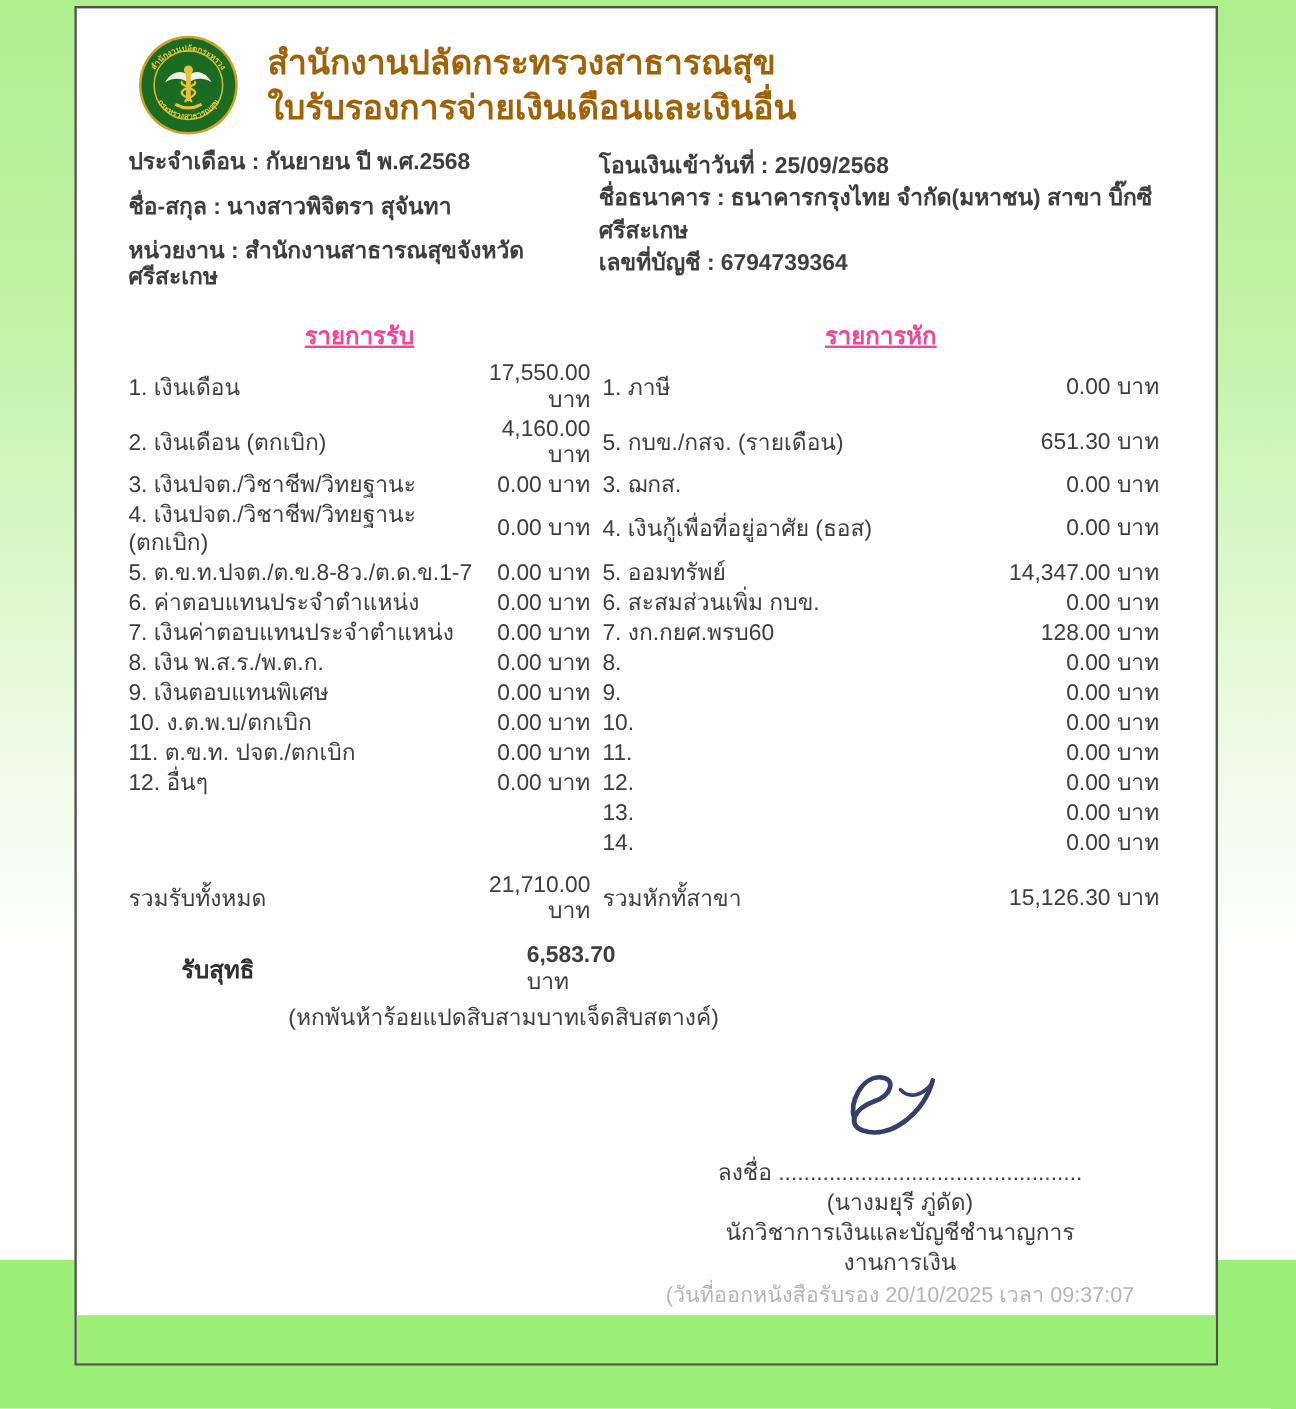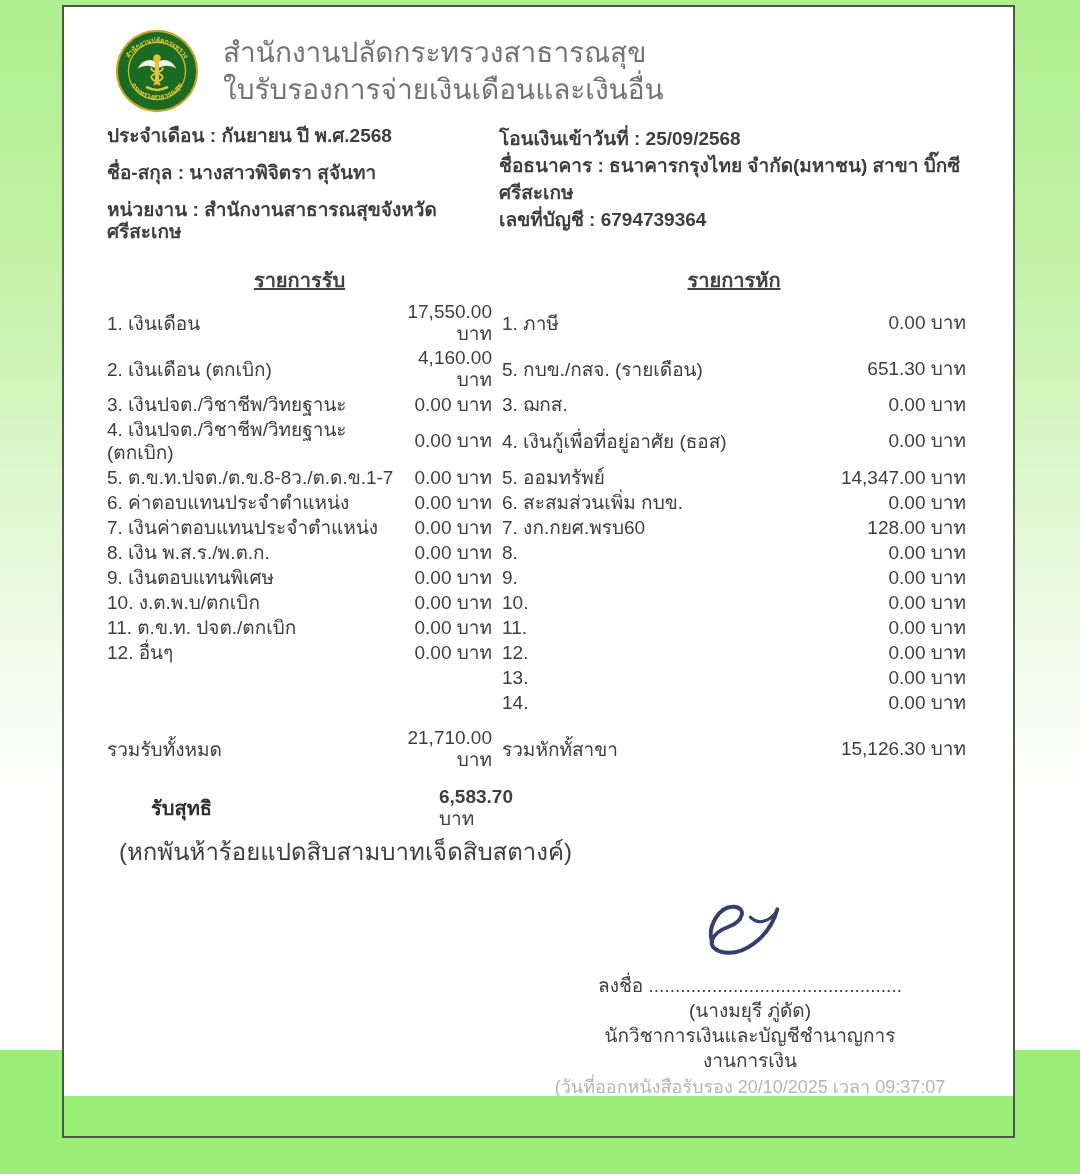--- a/index.html
+++ b/index.html
@@ -11,43 +11,43 @@
   .bg-top{position:absolute;top:0;left:0;width:1080px;height:1050px;
     background:linear-gradient(180deg,#aeef8e 0%,#c2f2a6 25%,#ecfae3 58%,#ffffff 76%,#ffffff 100%);}
   .bg-band{position:absolute;top:1050px;left:0;width:1080px;height:124px;background:#9cef76;}
   .doc{position:absolute;left:62px;top:5px;width:949px;height:1129px;background:#ffffff;
     border:2px solid #50554a;z-index:2;}
   .doc-strip{position:absolute;left:0;right:0;bottom:0;height:40px;background:#9cef76;}
   .doc-inner{padding:22px 47px 0 43px;color:#3e3e3e;}
 
   .hdr{display:flex;align-items:center;gap:24px;margin-left:8px;margin-bottom:12px;}
   .logo{width:84px;height:84px;flex:0 0 auto;}
-  .titles{font-size:28px;font-weight:normal;color:#737373;line-height:37px;}
+  .titles{font-size:28px;font-weight:bold;color:#a16207;line-height:37px;}
 
   .info{display:flex;font-size:19px;margin-bottom:6px;font-weight:bold;}
   .info-left{width:392px;line-height:22px;}
   .info-left .irow{margin-bottom:15px;}
   .info-right{flex:1;line-height:27px;}
 
-  .sec-headers{display:flex;font-size:20px;font-weight:bold;color:#404040;margin-bottom:4px;}
+  .sec-headers{display:flex;font-size:20px;font-weight:bold;color:#ec4899;margin-bottom:4px;}
   .sec-h{text-align:center;}
   .sec-h.left{width:385px;}
   .sec-h.right{flex:1;padding-left:10px;}
   .sec-h span{text-decoration:underline;}
 
   .grid{display:grid;grid-template-columns:288px 97px 10px 298px 166px;font-size:19px;}
   .c{padding:1px 0;line-height:23px;align-self:center;}
   .lv,.rv{text-align:right;line-height:22px;}
   .tot{padding-top:12px;}
 
   .net-row{display:flex;width:385px;margin-top:14px;align-items:center;margin-left:44px;}
   .net-label{flex:1;font-weight:bold;font-size:20px;color:#2f2f2f;}
   .net-val{width:97px;text-align:left;font-size:19px;line-height:22px;}
   .net-val .nv{font-weight:bold;}
-  .words{width:480px;margin-left:12px;text-align:left;font-size:24px;margin-top:2px;}
+  .words{width:480px;margin-left:12px;text-align:right;font-size:19px;margin-top:2px;}
 
   .sig-block{margin-left:438px;width:410px;text-align:center;margin-top:14px;font-size:19px;line-height:25px;}
   .sig-img{height:80px;margin-bottom:2px;}
   .sig-issued{color:#b5b5b5;font-size:18px;margin-top:2px;}
 </style>
 </head>
 <body>
 
 <div class="bg-top"></div>
 <div class="bg-band"></div>

